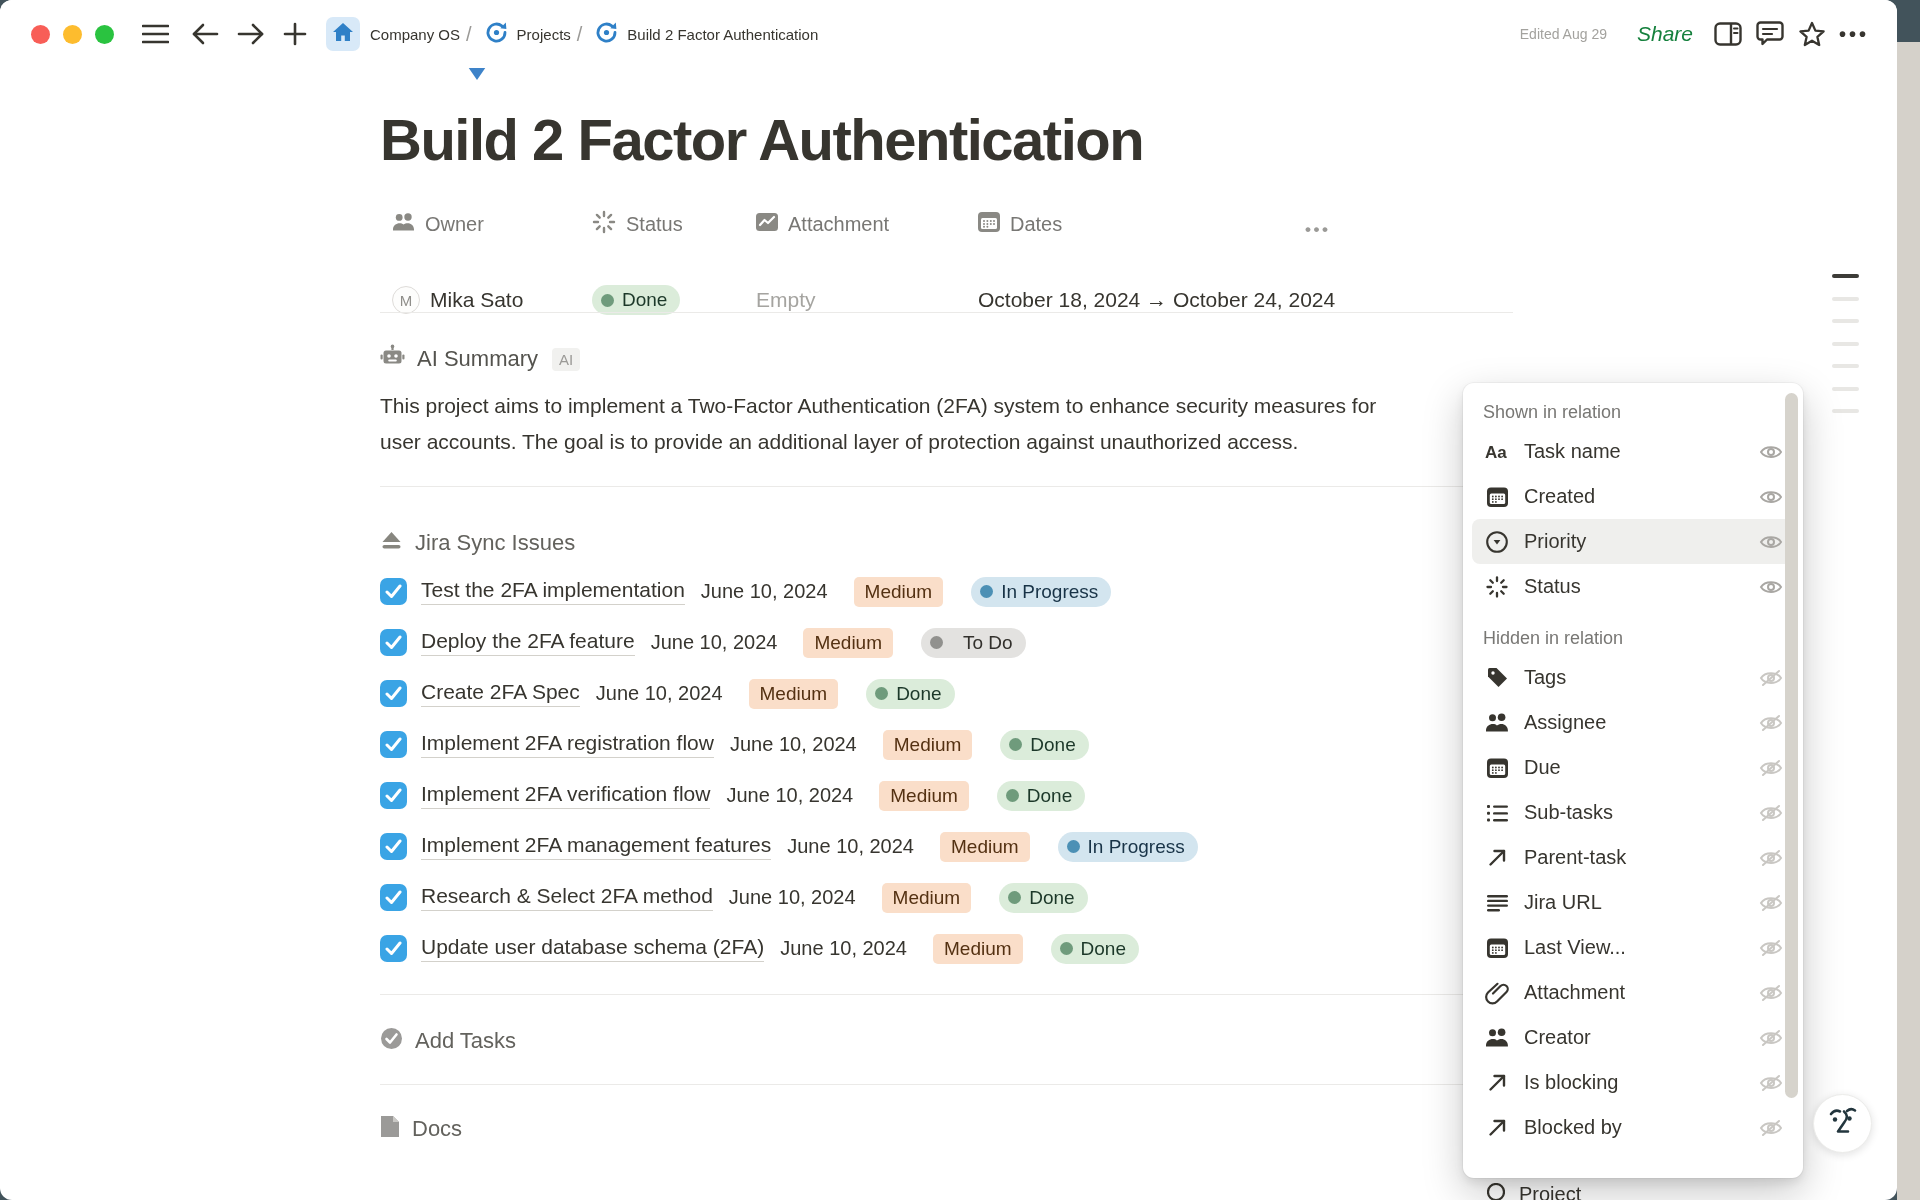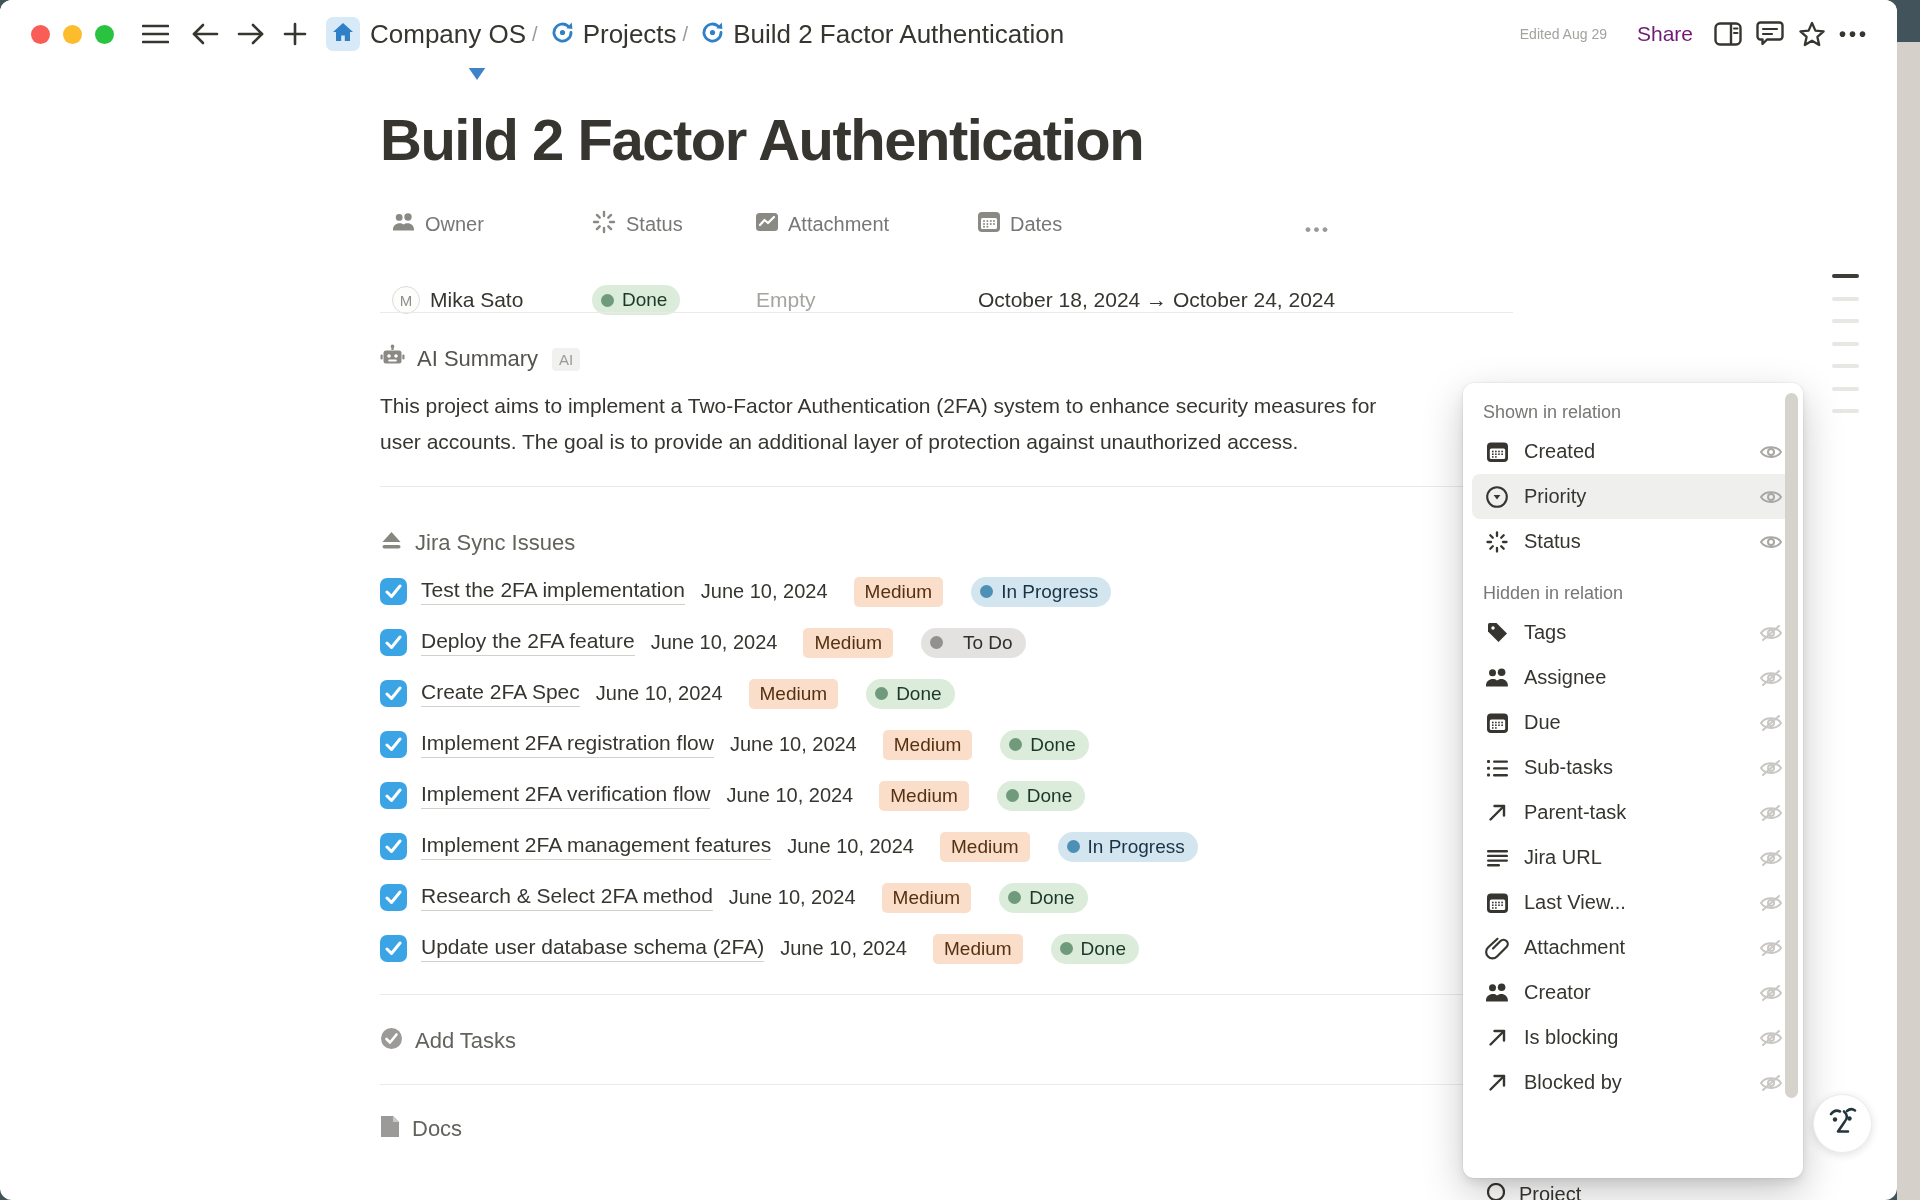--- a/index.html
+++ b/index.html
@@ -13,25 +13,25 @@
 
   
   .topbar { position:absolute; left:0; top:0; right:0; height:68px; display:flex; align-items:center;
             padding:0 26px 0 31px; background:#fff; z-index:50; }
   .lights { display:flex; gap:13px; align-items:center; }
   .light { width:19px; height:19px; border-radius:50%; }
   .light.red { background:#f85e57; } .light.yellow { background:#fdbc2e; } .light.green { background:#2ac340; }
   .tb-btn { display:flex; align-items:center; justify-content:center; width:34px; height:34px; border-radius:6px; cursor:pointer; }
   .tb-btn svg { display:block; }
   .home-chip { width:34px; height:34px; border-radius:7px; background:#d8e9f8; display:flex; align-items:center; justify-content:center; }
-  .crumb { font-size:26px; color:#37352f; white-space:nowrap; }
+  .crumb { font-size:15px; color:#37352f; white-space:nowrap; }
   .crumb-sep { color:#9b9a97; font-size:20px; padding:0 6px; }
   .tb-right { margin-left:auto; display:flex; align-items:center; gap:8px; }
   .edited { color:#a3a29e; font-size:14px; margin-right:12px; }
-  .share { font-size:21px; color:#701a75; padding:4px 10px; border-radius:6px; cursor:pointer; }
+  .share { font-size:21px; color:#15803d; padding:4px 10px; border-radius:6px; cursor:pointer;font-style:italic; }
   .dots3 { color:#37352f; font-size:20px; letter-spacing:3px; font-weight:700; }
 
   
   .content { position:absolute; left:380px; top:68px; width:1140px; z-index:2; }
   .page-icon-tip { position:absolute; left:86px; top:-4px; width:0; height:0;
                    border-left:11px solid transparent; border-right:11px solid transparent; border-top:16px solid #3e83c9; }
   h1.title { position:absolute; left:0; top:38px; font-size:58px; font-weight:700; letter-spacing:-1.5px; color:#37352f; white-space:nowrap; }
 
   .props { position:absolute; left:12px; top:140px; display:grid; grid-template-columns:166px 130px 188px 430px;gap:34px; }
   .prop-label { display:flex; align-items:center; gap:10px; color:#787774; font-size:20px; height:32px; }
@@ -496,20 +496,34 @@
           <circle cx="9" cy="9" r="8" fill="none" stroke="#37352f" stroke-width="2.2"></circle>
         </svg></span>
     <span>Project</span>
   </div>
 
   <div class="popup">
     <div class="pp-label">Shown in relation</div>
 
     <div class="pp-item">
       <span class="pp-ico">
+          <svg width="26" height="22" viewBox="0 0 26 22">
+            <text x="1" y="17" font-size="17" font-weight="bold" fill="#37352f" font-family="Liberation Sans,sans-serif">Aa</text>
+          </svg>
+        </span>
+      <span>Task name</span>
+      <span class="pp-eye">
+          <svg width="24" height="18" viewBox="0 0 24 18">
+            <path d="M2 9 C6 2.5 18 2.5 22 9 C18 15.5 6 15.5 2 9 Z" fill="none" stroke="#a9a7a3" stroke-width="2"></path>
+            <circle cx="12" cy="9" r="3" fill="none" stroke="#a9a7a3" stroke-width="2"></circle>
+          </svg>
+        </span>
+    </div>
+    <div class="pp-item">
+      <span class="pp-ico">
           <svg width="23" height="22" viewBox="0 0 23 22">
             <rect x="1" y="1.5" width="21" height="19.5" rx="4" fill="#37352f"></rect>
             <rect x="3.8" y="7.5" width="15.4" height="10.6" rx="1.5" fill="#fff"></rect>
             <g fill="#37352f">
               <circle cx="6.8" cy="10.5" r=".9"></circle>
               <circle cx="9.9" cy="10.5" r=".9"></circle>
               <circle cx="13" cy="10.5" r=".9"></circle>
               <circle cx="16.1" cy="10.5" r=".9"></circle>
               <circle cx="6.8" cy="13.2" r=".9"></circle>
               <circle cx="9.9" cy="13.2" r=".9"></circle>

